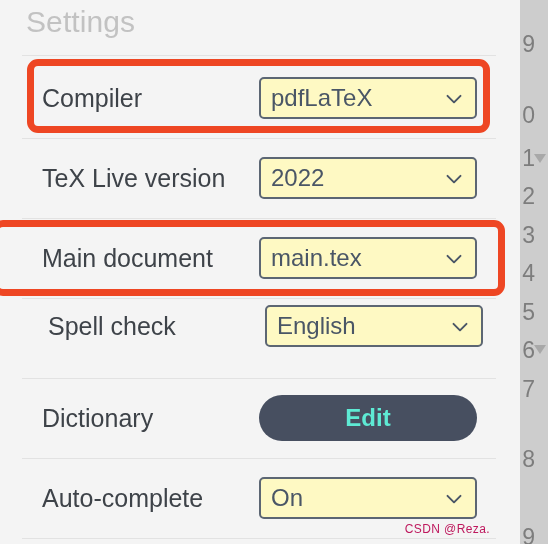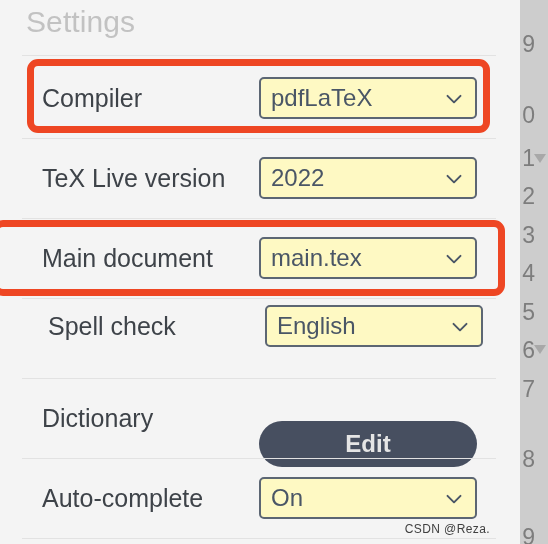--- a/index.html
+++ b/index.html
@@ -97,27 +97,26 @@
 
   
   .pill-button {
     position: absolute;
     left: 259px;
     width: 218px;
     height: 46px;
     background: #474f60;
     border: none;
     border-radius: 24px;
-    color: #e5e5e5;
+    color: #5eead4;
     font-size: 24px;
     font-weight: bold;
     font-family: "Liberation Sans", sans-serif;
     cursor: pointer;
     padding: 0;
-    margin-top: 26px;
   }
 
   
   .highlight-box {
     position: absolute;
     border: 7px solid #ee4623;
     border-radius: 11px;
     box-sizing: border-box;
     pointer-events: none;
     background: transparent;
@@ -151,21 +150,21 @@
     border-right: 6px solid transparent;
     border-top: 9px solid #a8a8a8;
   }
 
   
   .watermark {
     position: absolute;
     right: 30px;
     bottom: 8px;
     font-size: 12px;
-    color: #404040;
+    color: #be185d;
     letter-spacing: 0.4px;
     white-space: nowrap;
   }
 </style>
 </head>
 <body>
 
 <div id="settings-panel">
 
   <div class="panel-title">Settings</div>

